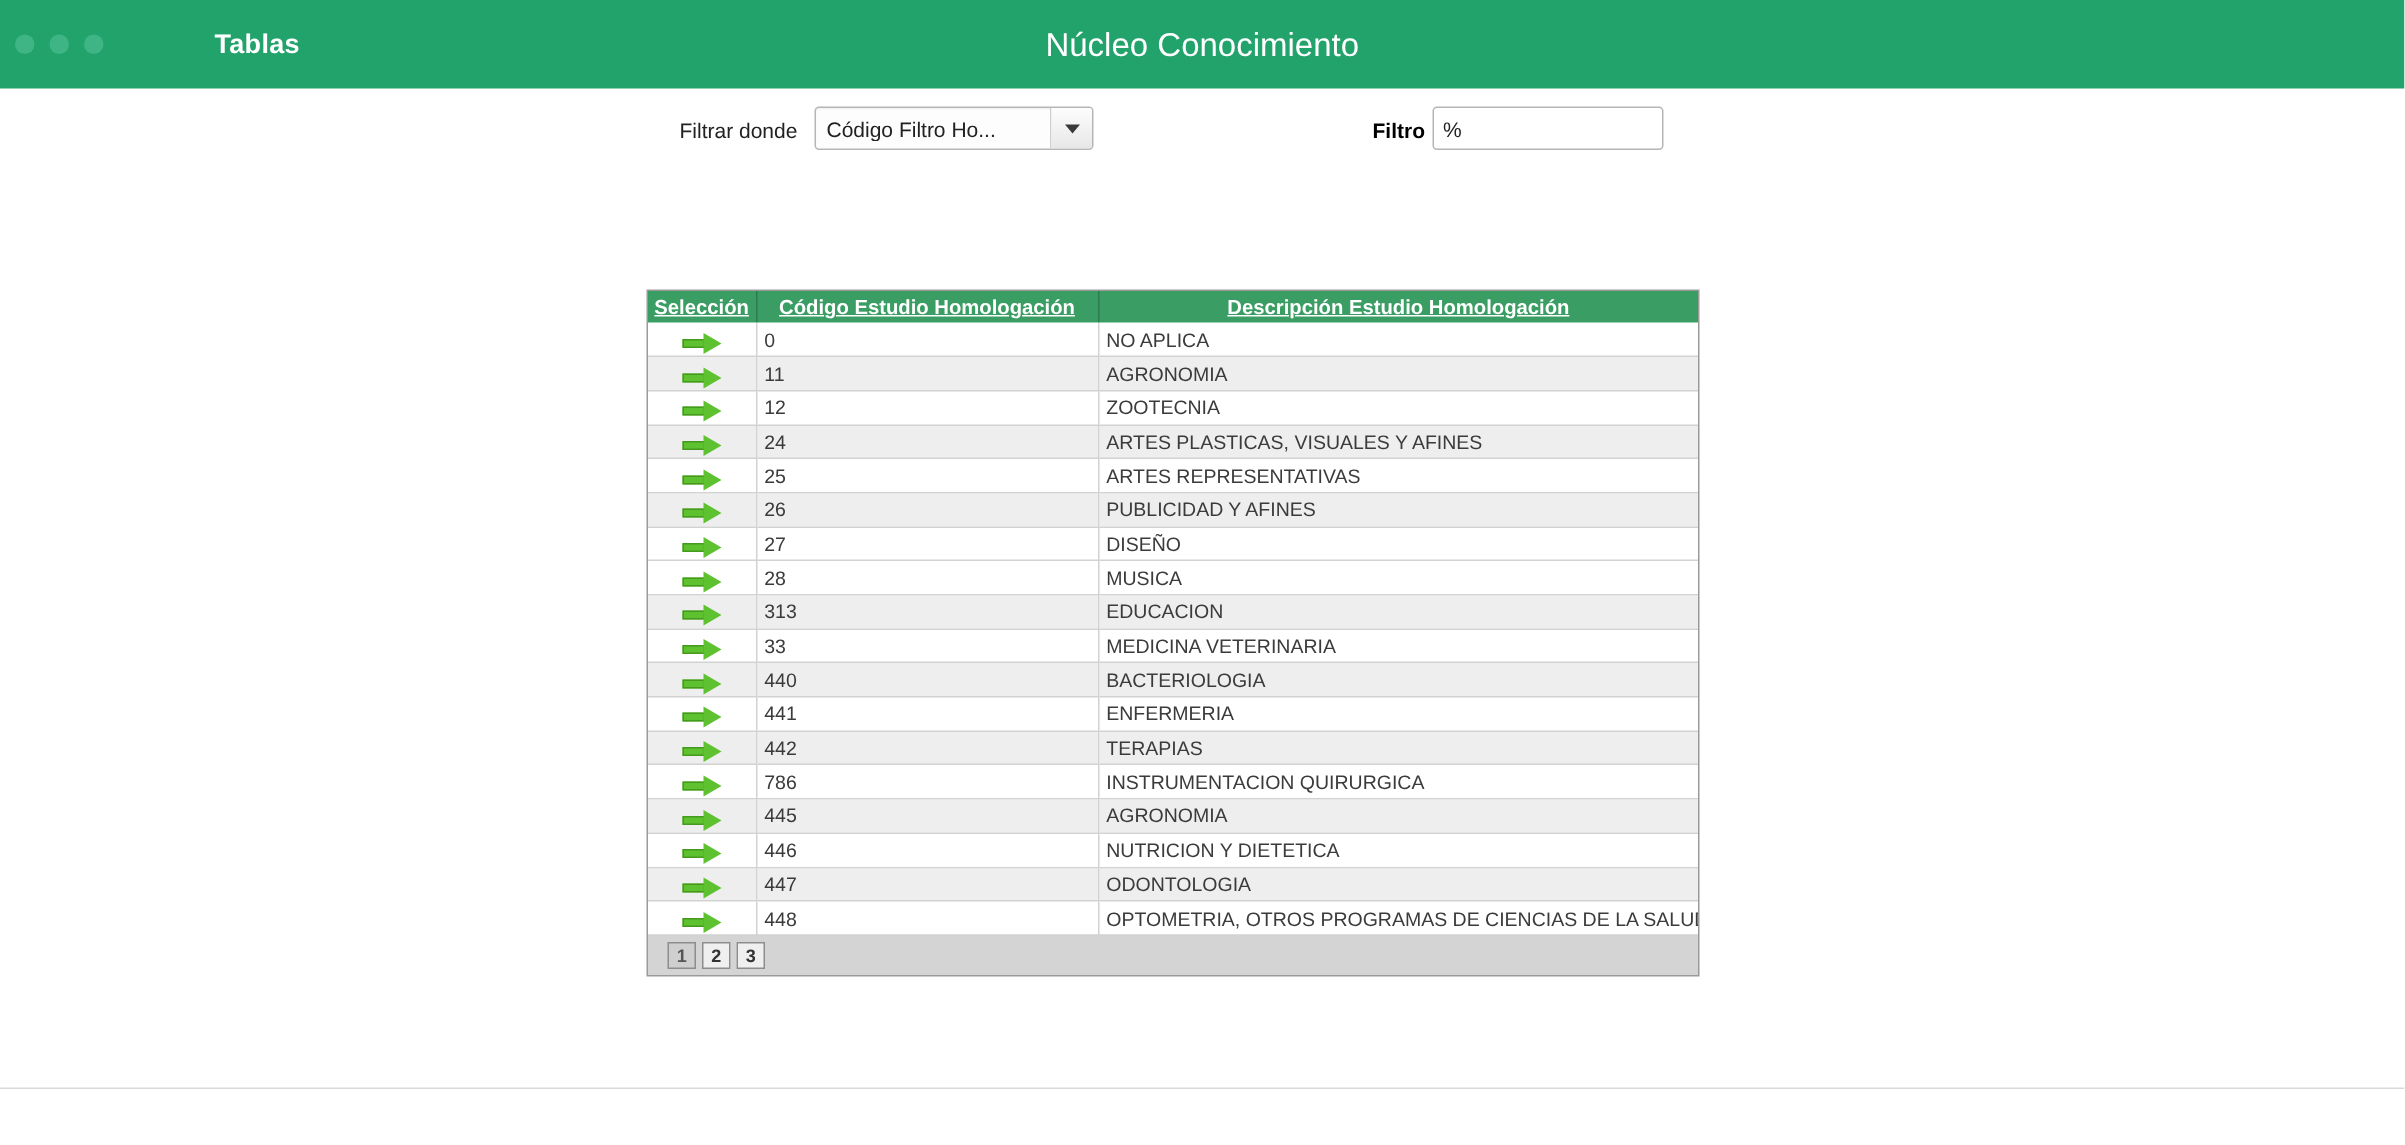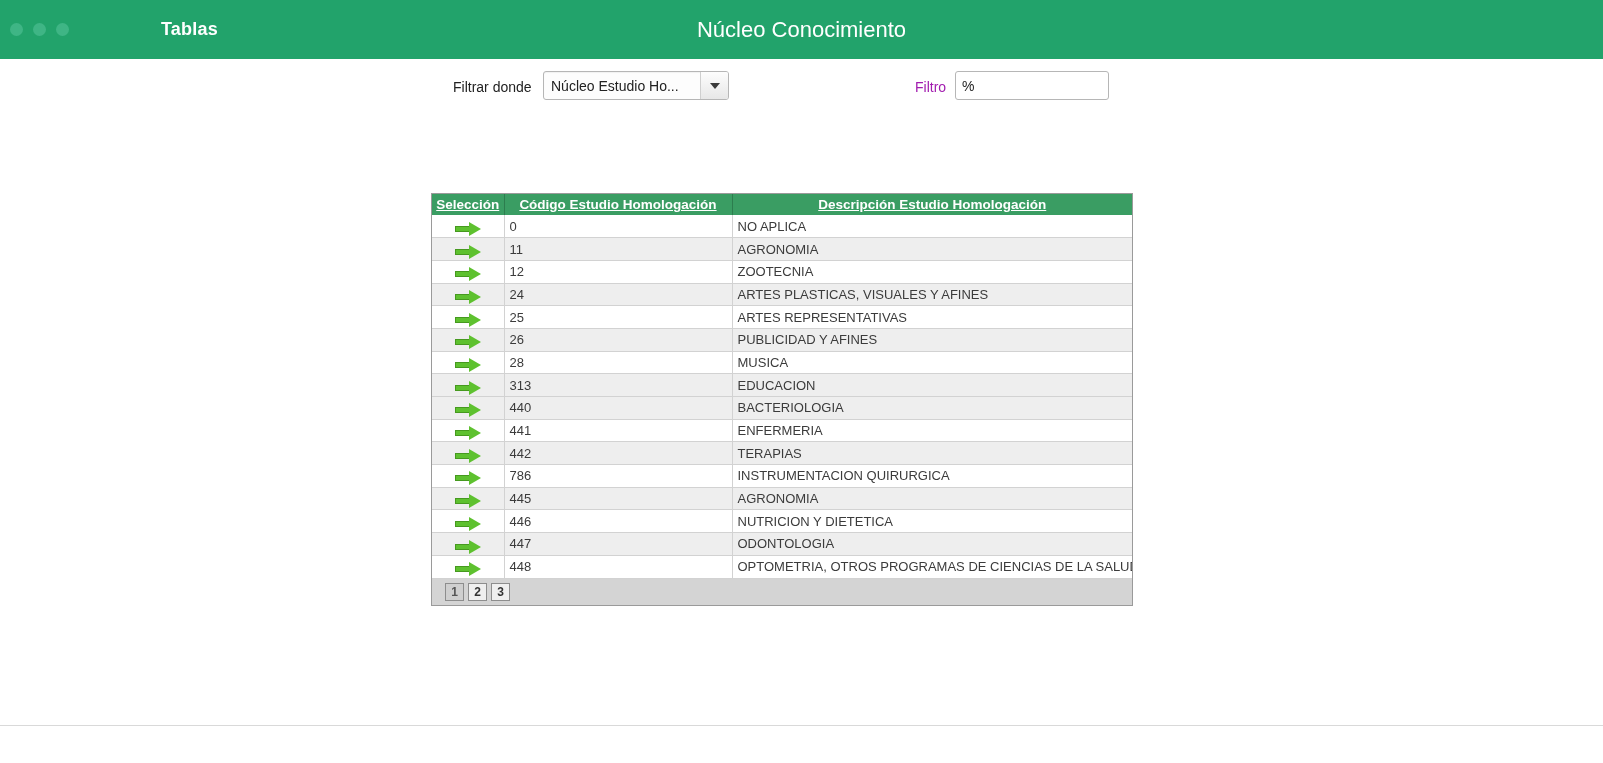--- a/index.html
+++ b/index.html
@@ -11,21 +11,20 @@
     overflow: hidden;
   }
 
   
   .titlebar {
     position: relative;
     height: 59px;
     background: #22a36b;
     display: flex;
     align-items: center;
-    gap: 18px;
   }
   .window-dots {
     display: flex;
     align-items: center;
     gap: 10px;
     padding-left: 10px;
   }
   .dot {
     width: 13px; height: 13px;
     border-radius: 50%;
@@ -89,21 +88,22 @@
   .caret {
     width: 0; height: 0;
     border-left: 5px solid transparent;
     border-right: 5px solid transparent;
     border-top: 6px solid #3a3a3a;
   }
   .filtro-label {
     position: absolute;
     left: 915px; top: 12px;
     font-size: 14px;
-    color: #a21caf;
+    color: #000000;
+    font-weight: bold;
   }
   .filtro-input {
     position: absolute;
     left: 955px; top: 4px;
     width: 154px; height: 29px;
     border: 1px solid #b6b6b6;
     border-radius: 3px;
     background: #fff;
     font-family: "Liberation Sans", sans-serif;
     font-size: 14px;
@@ -233,21 +233,21 @@
   <div class="app-label">Tablas</div>
   <div class="title-center">Núcleo Conocimiento</div>
 </div>
 
 <div class="content">
 
   <div class="filterbar">
     <div class="filter-label">Filtrar donde</div>
 
     <div class="select-wrap">
-      <div class="select-text">Núcleo Estudio Ho...</div>
+      <div class="select-text">Código Filtro Ho...</div>
       <div class="select-btn">
         <span class="caret"></span>
       </div>
     </div>
 
     <div class="filtro-label">Filtro</div>
     <input class="filtro-input" type="text" value="%" style="">
   </div>
 
   <div class="table-wrap">
@@ -290,27 +290,37 @@
             <td>25</td>
             <td>ARTES REPRESENTATIVAS</td>
           </tr>
           <tr class="even">
             <td class="sel-cell"><span class="arrow-icon"><span class="shaft"></span><span class="head"></span></span></td>
             <td>26</td>
             <td>PUBLICIDAD Y AFINES</td>
           </tr>
           <tr class="odd">
             <td class="sel-cell"><span class="arrow-icon"><span class="shaft"></span><span class="head"></span></span></td>
+            <td>27</td>
+            <td>DISEÑO</td>
+          </tr>
+          <tr class="odd">
+            <td class="sel-cell"><span class="arrow-icon"><span class="shaft"></span><span class="head"></span></span></td>
             <td>28</td>
             <td>MUSICA</td>
           </tr>
           <tr class="even">
             <td class="sel-cell"><span class="arrow-icon"><span class="shaft"></span><span class="head"></span></span></td>
             <td>313</td>
             <td>EDUCACION</td>
+          </tr>
+          <tr class="odd">
+            <td class="sel-cell"><span class="arrow-icon"><span class="shaft"></span><span class="head"></span></span></td>
+            <td>33</td>
+            <td>MEDICINA VETERINARIA</td>
           </tr>
           <tr class="even">
             <td class="sel-cell"><span class="arrow-icon"><span class="shaft"></span><span class="head"></span></span></td>
             <td>440</td>
             <td>BACTERIOLOGIA</td>
           </tr>
           <tr class="odd">
             <td class="sel-cell"><span class="arrow-icon"><span class="shaft"></span><span class="head"></span></span></td>
             <td>441</td>
             <td>ENFERMERIA</td>

